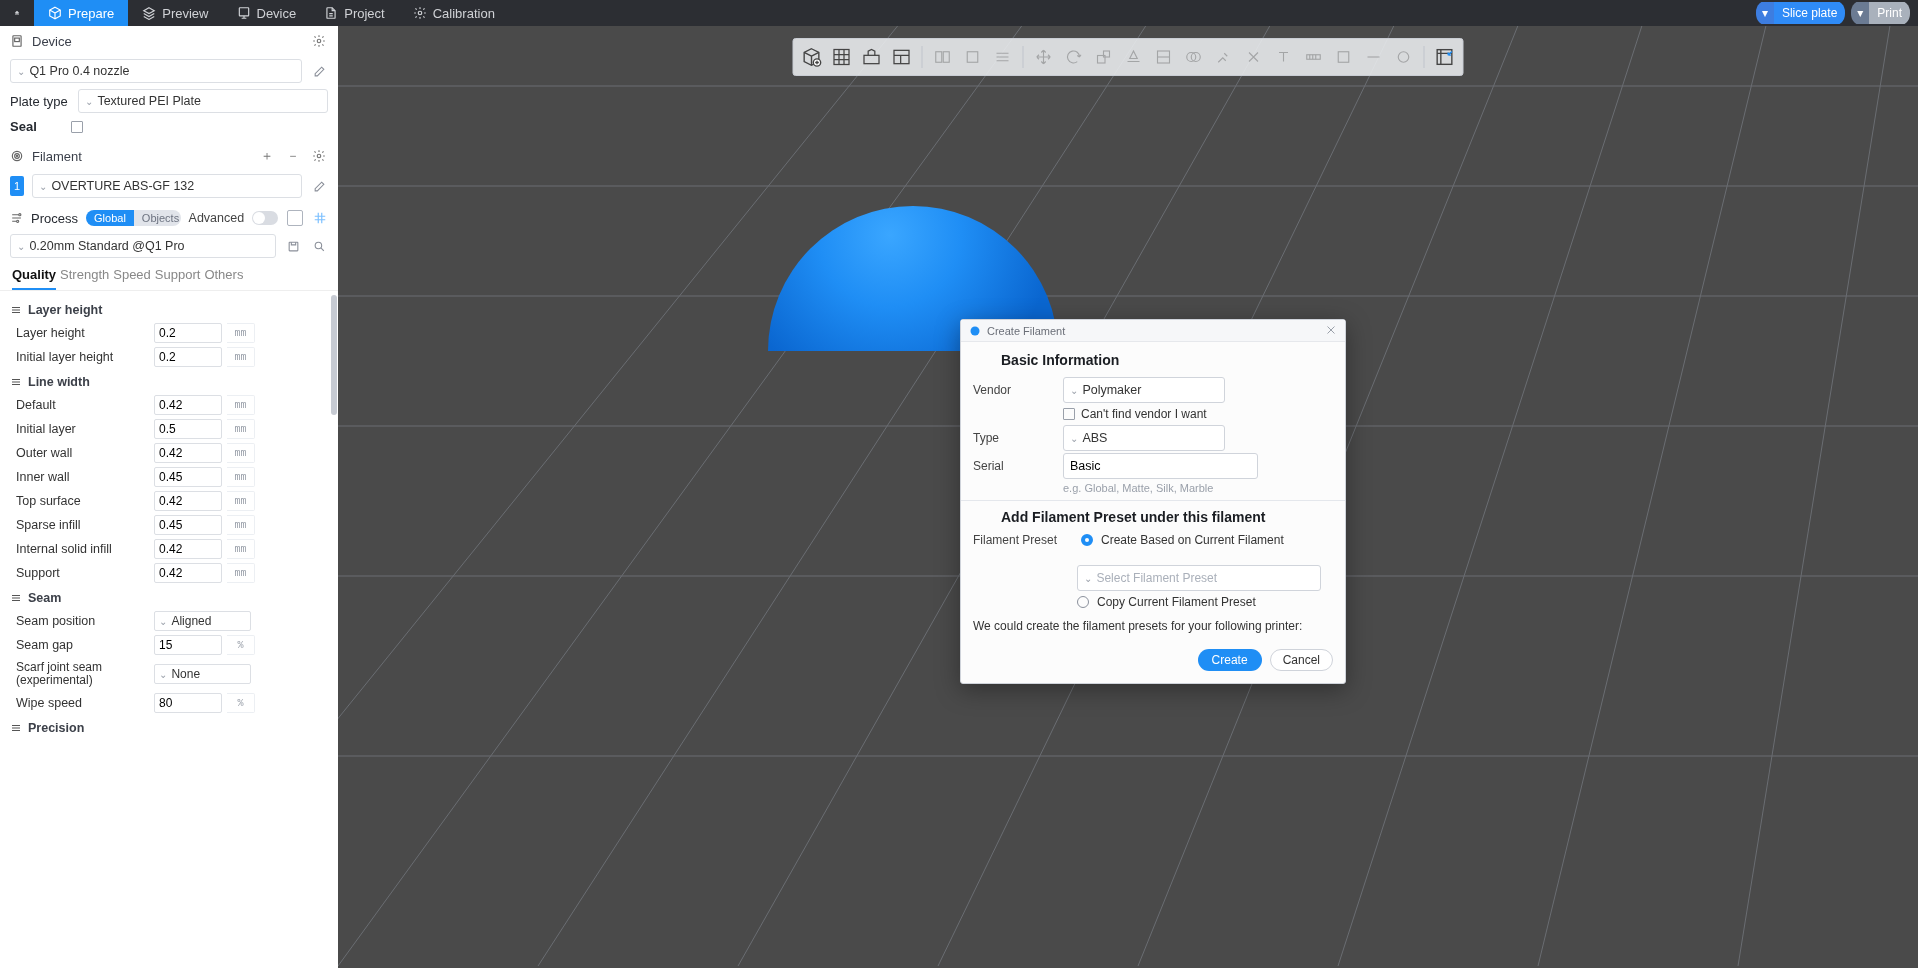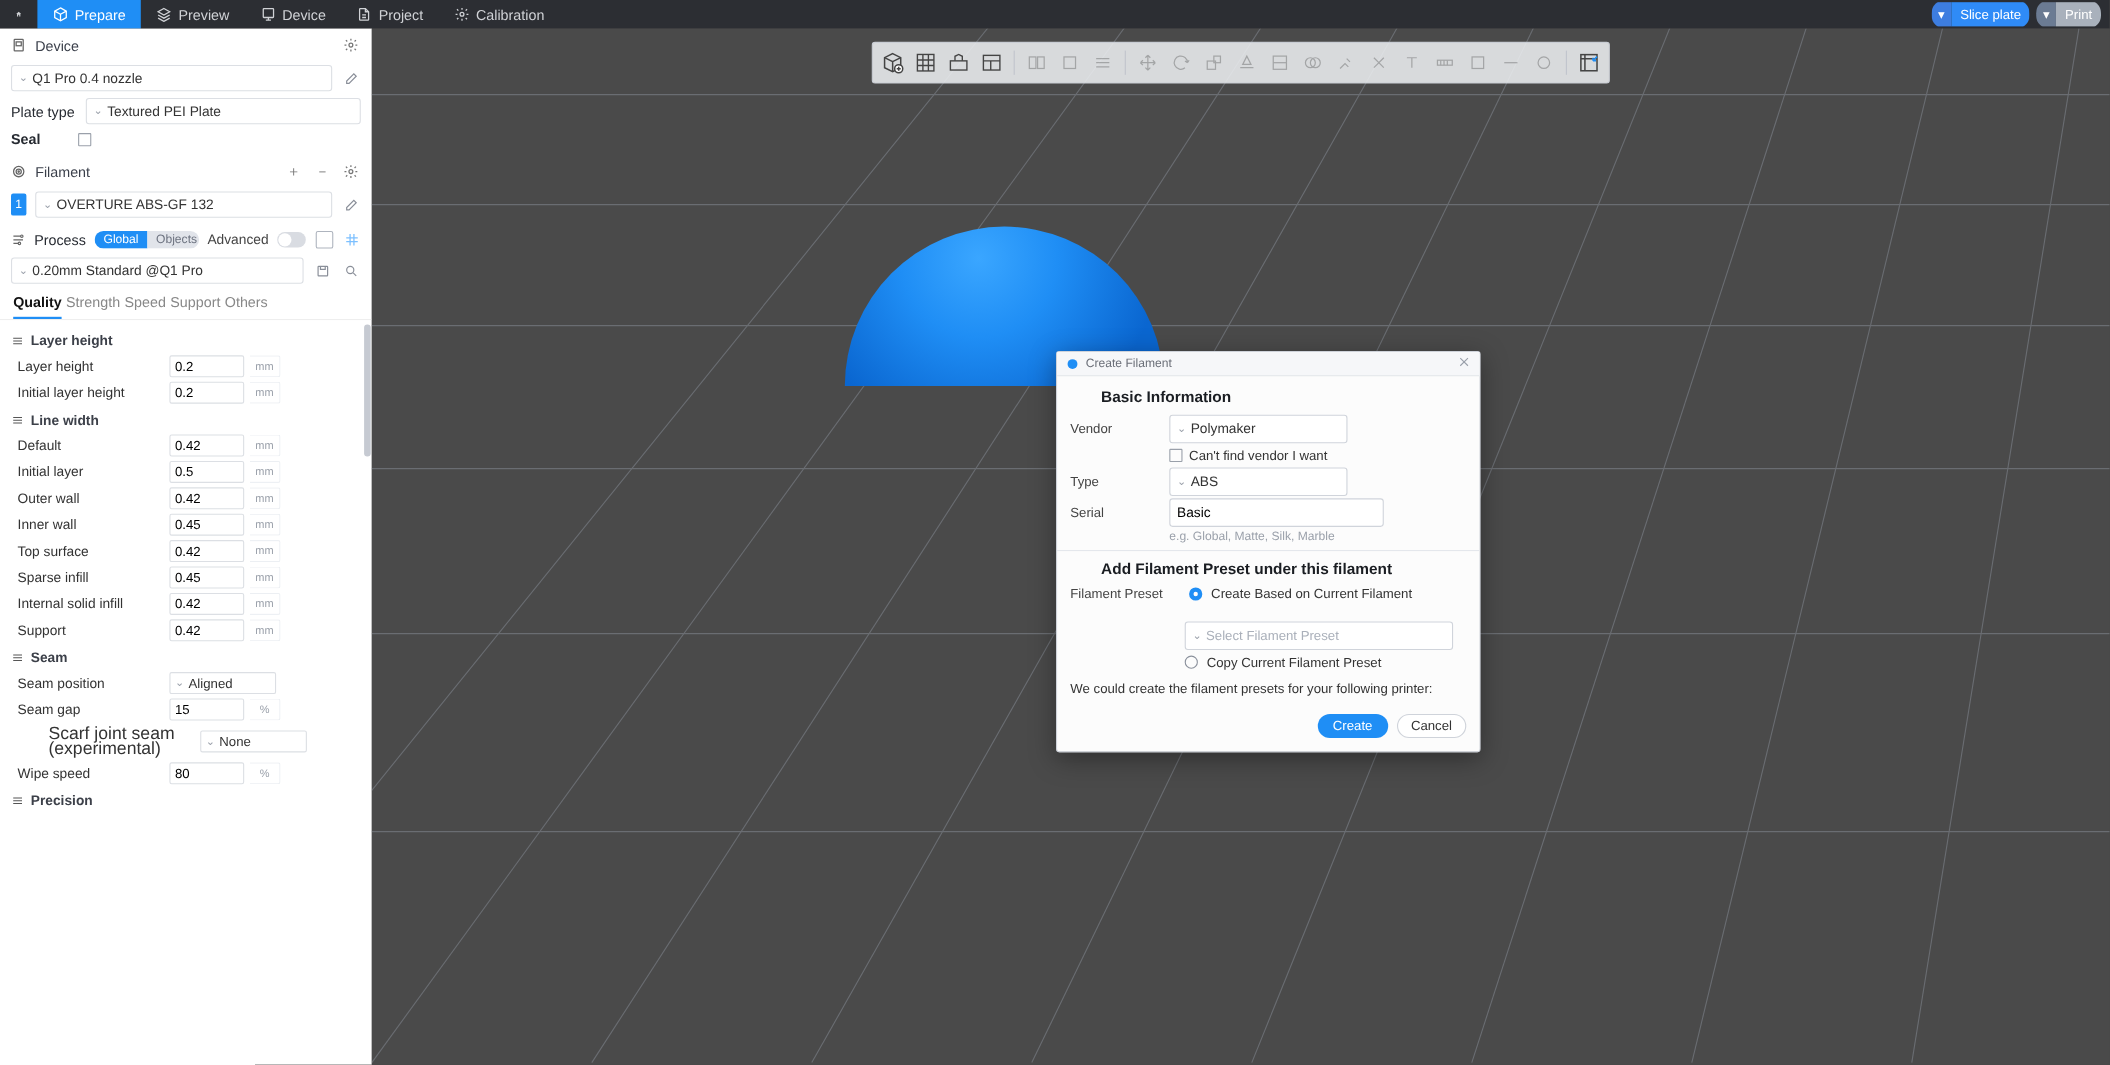--- a/index.html
+++ b/index.html
@@ -50,23 +50,23 @@
   .tabs-line { display:flex; gap:4px; padding: 6px 12px 0; font-size:13px; color:#888; border-bottom:1px solid #eee;}
   .tabs-line span{ padding-bottom:6px; cursor:pointer;}
   .tabs-line .active{ color:#111; font-weight:600; border-bottom:2px solid #1f8ef5;}
 
   .scroll-area{ flex:1; overflow-y:auto; padding: 6px 6px 0 10px; position:relative;}
   .scroll-area::-webkit-scrollbar{width:8px;}
   .scroll-area::-webkit-scrollbar-thumb{background:#c6cad2;border-radius:4px;}
   .group-title{ display:flex;align-items:center;gap:6px; font-weight:600; font-size:12.5px; padding:6px 0 4px; color:#3c4049;}
   .param-row{ display:flex; align-items:center; height:24px; gap:6px; font-size:12.5px; color:#333;}
   .param-row .name{ width:138px; padding-left:6px;}
-  .param-row .name.multi{ line-height:13px; font-size:16px; width:138px;margin-left:28px;}
+  .param-row .name.multi{ line-height:13px; font-size:12px; width:138px;}
   .param-row .val{ width:68px;height:20px;border:1px solid #dcdfe4;border-radius:2px; padding:0 4px; font-size:12px;}
-  .param-row .unit{ width:28px;height:20px; border:1px solid #eceff3; border-left:none; border-radius:0 2px 2px 0; font-size:10px; color:#9aa0aa; display:flex; align-items:center; justify-content:center; margin-left:-1px;}
+  .param-row .unit{ width:28px;height:20px; border:1px solid #eceff3; border-left:none; border-radius:0 2px 2px 0; font-size:10px; color:#9aa0aa; display:flex; align-items:center; justify-content:center; margin-left:-1px;font-family:Liberation Mono, monospace;}
   .param-row .sel{ width:97px;height:20px;border:1px solid #dcdfe4;border-radius:2px; display:flex;align-items:center; gap:4px; padding:0 4px; font-size:12px;}
   .scrollbar-fake{ position:absolute; right:1px; top:4px; width:6px; height:120px; background:#c6cad2; border-radius:3px;}
 
   
   .grid-3d{ position:absolute; inset:0; overflow:hidden;}
   .grid-3d svg{ width:100%; height:100%; }
   .toolbar-3d{ position:absolute; top:12px; left:50%; transform:translateX(-50%); display:flex; background:#eef0f2dd; border:1px solid #c9cdd4; border-radius:3px; height:38px; align-items:center; padding:0 4px; gap:2px;}
   .toolbar-3d .tbtn{ width:28px;height:28px; display:flex;align-items:center;justify-content:center; color:#555;}
   .toolbar-3d .tbtn.dim{ opacity:.35;}
   .toolbar-3d .divider{ width:1px; height:22px; background:#c0c4cc; margin:0 4px;}

